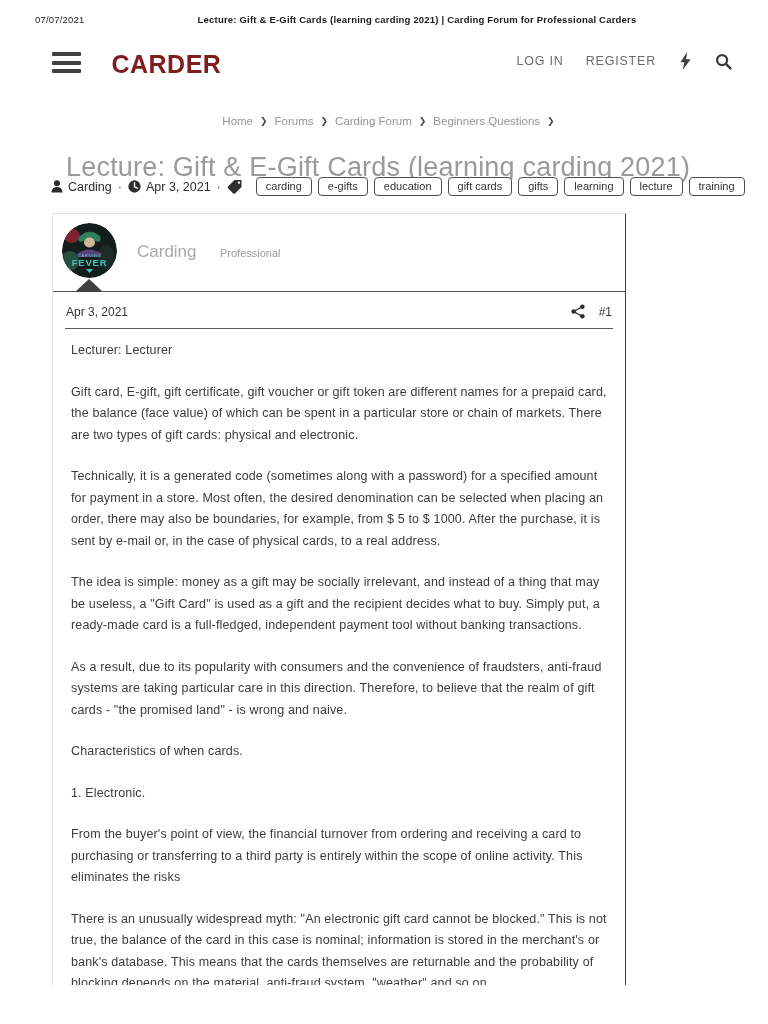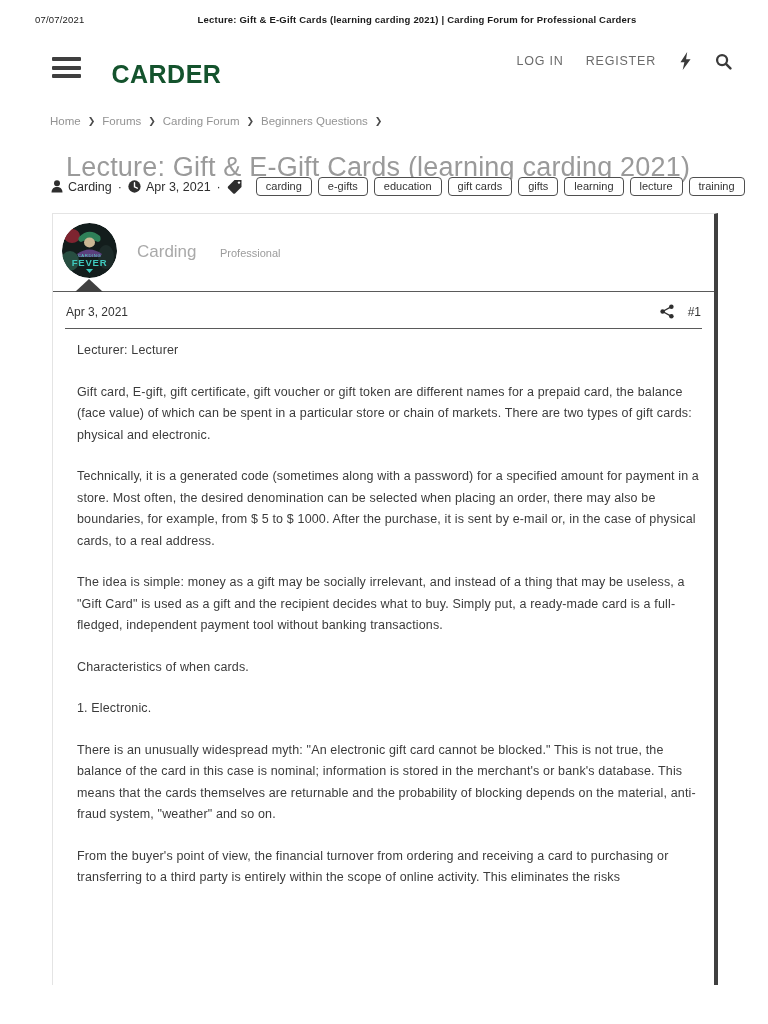--- a/index.html
+++ b/index.html
@@ -11,52 +11,52 @@
   .print-header{position:absolute;top:14px;left:0;right:0;height:14px;font-size:9.5px;color:#1a1a1a;}
   .print-date{position:absolute;left:35px;top:0;letter-spacing:.2px;}
   .print-title{position:absolute;left:90px;right:40px;top:0;text-align:center;font-weight:700;letter-spacing:.2px;white-space:nowrap;}
   .print-footer{position:absolute;bottom:16px;left:0;right:0;height:14px;font-size:9.5px;color:#1a1a1a;}
   .print-url{position:absolute;left:35px;top:0;letter-spacing:.2px;}
   .print-page-num{position:absolute;right:36px;top:0;}
   
   .navbar{position:absolute;top:44px;left:52px;right:52px;height:36px;}
   .hamburger{display:inline-block;vertical-align:middle;cursor:pointer;margin-top:7px;}
   .hamburger i{display:block;width:29px;height:4px;background:#3f3f3f;border-radius:1px;margin-bottom:4.5px;}
-  .logo{display:inline-block;vertical-align:middle;margin-left:26px;font-size:25px;font-weight:700;color:#14532d;letter-spacing:.5px;margin-top:16px;}
+  .logo{display:inline-block;vertical-align:middle;margin-left:26px;font-size:25px;font-weight:700;color:#7f1d1d;letter-spacing:.5px;margin-top:6px;}
   .nav-right{position:absolute;right:0;top:8px;display:flex;align-items:center;gap:22px;}
   .nav-link{font-size:12.5px;color:#6b6b6b;letter-spacing:.8px;text-decoration:none;cursor:pointer;}
   .nav-ico{display:inline-flex;cursor:pointer;}
   
-  .breadcrumb{position:absolute;top:115px;left:50px;right:50px;font-size:11.5px;color:#939393;white-space:nowrap;}
+  .breadcrumb{position:absolute;top:115px;left:50px;right:50px;font-size:11.5px;color:#939393;white-space:nowrap;text-align:center;}
   .crumb{cursor:pointer;}
   .sep{color:#4a4a4a;font-weight:700;font-size:9px;margin:0 7px;position:relative;top:-1px;}
   
   .thread-title{position:absolute;top:136px;left:50px;right:30px;margin:16px;font-size:27px;font-weight:400;color:#9a9a9a;letter-spacing:.2px;white-space:nowrap;}
   .thread-meta{position:absolute;top:177px;left:51px;right:30px;display:flex;align-items:center;font-size:12.5px;color:#2e2e2e;}
   .meta-ico{display:inline-flex;margin-right:5px;}
   .meta-dot{margin:0 6px;color:#333;}
   .meta-author{font-weight:400;cursor:pointer;}
   .tags{display:inline-flex;gap:6px;margin-left:8px;}
   .tag{border:1.4px solid #4f4f4f;border-radius:4px;padding:2px 9px 3px;font-size:11px;color:#333;background:#fff;cursor:pointer;white-space:nowrap;}
   
-  .post-card{position:absolute;top:213px;left:52px;width:666px;height:772px;background:#fff;
-    border-top:1px solid #e4e4e4;border-left:1px solid #e4e4e4;border-right:4px solid #404040;box-sizing:border-box;overflow:hidden;}
+  .post-card{position:absolute;top:213px;left:52px;width:574px;height:772px;background:#fff;
+    border-top:1px solid #e4e4e4;border-left:1px solid #e4e4e4;border-right:1px solid #404040;box-sizing:border-box;overflow:hidden;}
   .post-head{position:relative;height:77px;}
   .avatar{position:absolute;left:9px;top:9px;width:55px;height:55px;border-radius:50%;overflow:hidden;cursor:pointer;}
   .post-user{position:absolute;left:84px;top:28px;text-align:right;}
   .username{font-size:17px;color:#a9a9a9;cursor:pointer;}
   .usertitle{font-size:11px;color:#9c9c9c;margin-left:19px;}
   .head-rule{position:relative;border-top:1px solid #5a5a5a;}
   .pointer{position:absolute;left:22px;top:-13px;width:0;height:0;border-left:14px solid transparent;border-right:14px solid transparent;border-bottom:13px solid #414141;}
   .post-bar{display:flex;align-items:center;justify-content:space-between;padding:12px 13px 9px;font-size:12px;color:#333;}
   .post-bar-right{display:flex;align-items:center;gap:14px;}
   .post-num{font-size:12px;color:#333;cursor:pointer;}
   .bar-rule{border-top:1px solid #5a5a5a;margin:0 12px;}
   .post-body{padding:11px 13px 0 12px;font-size:12.5px;line-height:21.5px;color:#3b3b3b;letter-spacing:.15px;}
-  .post-body p{margin:0 0 20px 12px;}
+  .post-body p{margin:0 0 20px 6px;}
 </style>
 </head>
 <body>
 
 <div class="page">
 
   <div class="print-header">
     <span class="print-date">07/07/2021</span>
     <span class="print-title">Lecture: Gift &amp; E-Gift Cards (learning carding 2021) | Carding Forum for Professional Carders</span>
   </div>
@@ -158,21 +158,22 @@
         </span>
         <span class="post-num">#1</span>
       </span>
     </div>
     <div class="bar-rule"></div>
     <div class="post-body" id="paragraphs">
         <p>Lecturer: Lecturer</p>
         <p>Gift card, E-gift, gift certificate, gift voucher or gift token are different names for a prepaid card, the balance (face value) of which can be spent in a particular store or chain of markets. There are two types of gift cards: physical and electronic.</p>
         <p>Technically, it is a generated code (sometimes along with a password) for a specified amount for payment in a store. Most often, the desired denomination can be selected when placing an order, there may also be boundaries, for example, from $ 5 to $ 1000. After the purchase, it is sent by e-mail or, in the case of physical cards, to a real address.</p>
         <p>The idea is simple: money as a gift may be socially irrelevant, and instead of a thing that may be useless, a "Gift Card" is used as a gift and the recipient decides what to buy. Simply put, a ready-made card is a full-fledged, independent payment tool without banking transactions.</p>
+        <p>As a result, due to its popularity with consumers and the convenience of fraudsters, anti-fraud systems are taking particular care in this direction. Therefore, to believe that the realm of gift cards - "the promised land" - is wrong and naive.</p>
         <p>Characteristics of when cards.</p>
         <p>1. Electronic.</p>
+        <p>From the buyer's point of view, the financial turnover from ordering and receiving a card to purchasing or transferring to a third party is entirely within the scope of online activity. This eliminates the risks</p>
         <p>There is an unusually widespread myth: "An electronic gift card cannot be blocked." This is not true, the balance of the card in this case is nominal; information is stored in the merchant's or bank's database. This means that the cards themselves are returnable and the probability of blocking depends on the material, anti-fraud system, "weather" and so on.</p>
-        <p>From the buyer's point of view, the financial turnover from ordering and receiving a card to purchasing or transferring to a third party is entirely within the scope of online activity. This eliminates the risks</p>
       </div>
   </div>
 
 
 </div>
 
 </body></html>

